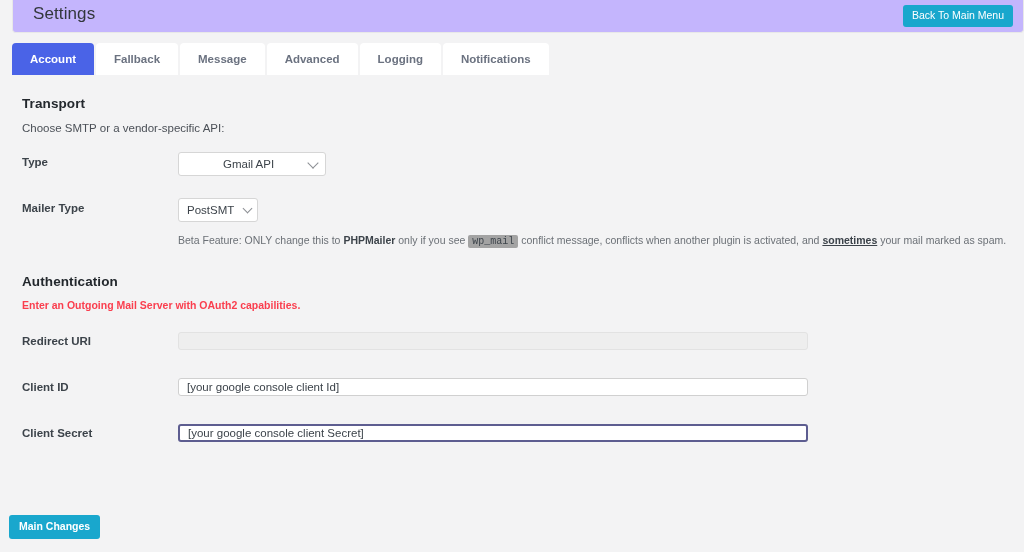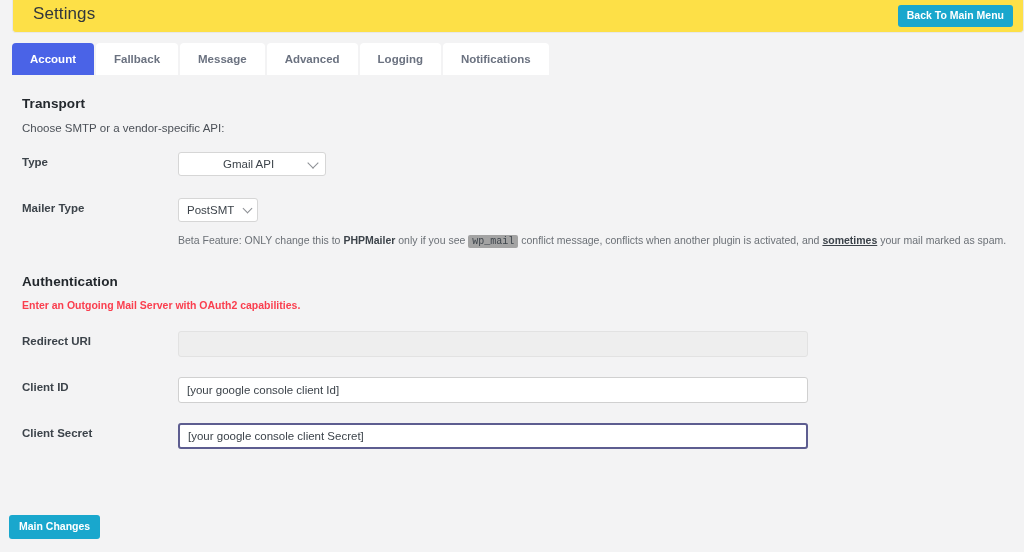--- a/index.html
+++ b/index.html
@@ -15,42 +15,42 @@
     -webkit-font-smoothing: antialiased;
   }
 
   
   .header-card {
     position: absolute;
     left: 12px;
     top: 0;
     width: 1012px;
     height: 33px;
-    background: #fde047;
+    background: #c4b5fd;
     border: 1px solid #e8e8e8;
     border-top: none;
     border-radius: 0 0 4px 4px;
     box-sizing: border-box;
   }
   .header-title {
     position: absolute;
     left: 20px;
     top: 4px;
     font-size: 17px;
     color: #32373c;
     letter-spacing: .1px;
   }
   .back-btn {
     position: absolute;
     right: 10px;
     top: 5px;
     background: #19a7cd;
     color: #ffffff;
     font-size: 10.5px;
-    font-weight: bold;
+    font-weight: normal;
     padding: 5px 9px 6px 9px;
     border: none;
     border-radius: 3px;
     cursor: pointer;
     line-height: 1;
     font-family: "Liberation Sans", sans-serif;
   }
 
   
   .tabs {
@@ -178,21 +178,21 @@
     border-radius: 2px;
   }
 
   input.text {
     font-family: "Liberation Sans", sans-serif;
     font-size: 11.5px;
     color: #3c434a;
     background: #ffffff;
     border: 1px solid #d0d0d0;
     border-radius: 3px;
-    height: 26px;
+    height: 18px;
     width: 630px;
     padding: 0 8px;
     box-sizing: border-box;
     outline: none;
   }
   input.text.disabled {
     background: #eeeeee;
     border-color: #e2e2e2;
   }
   input.text.focused {

